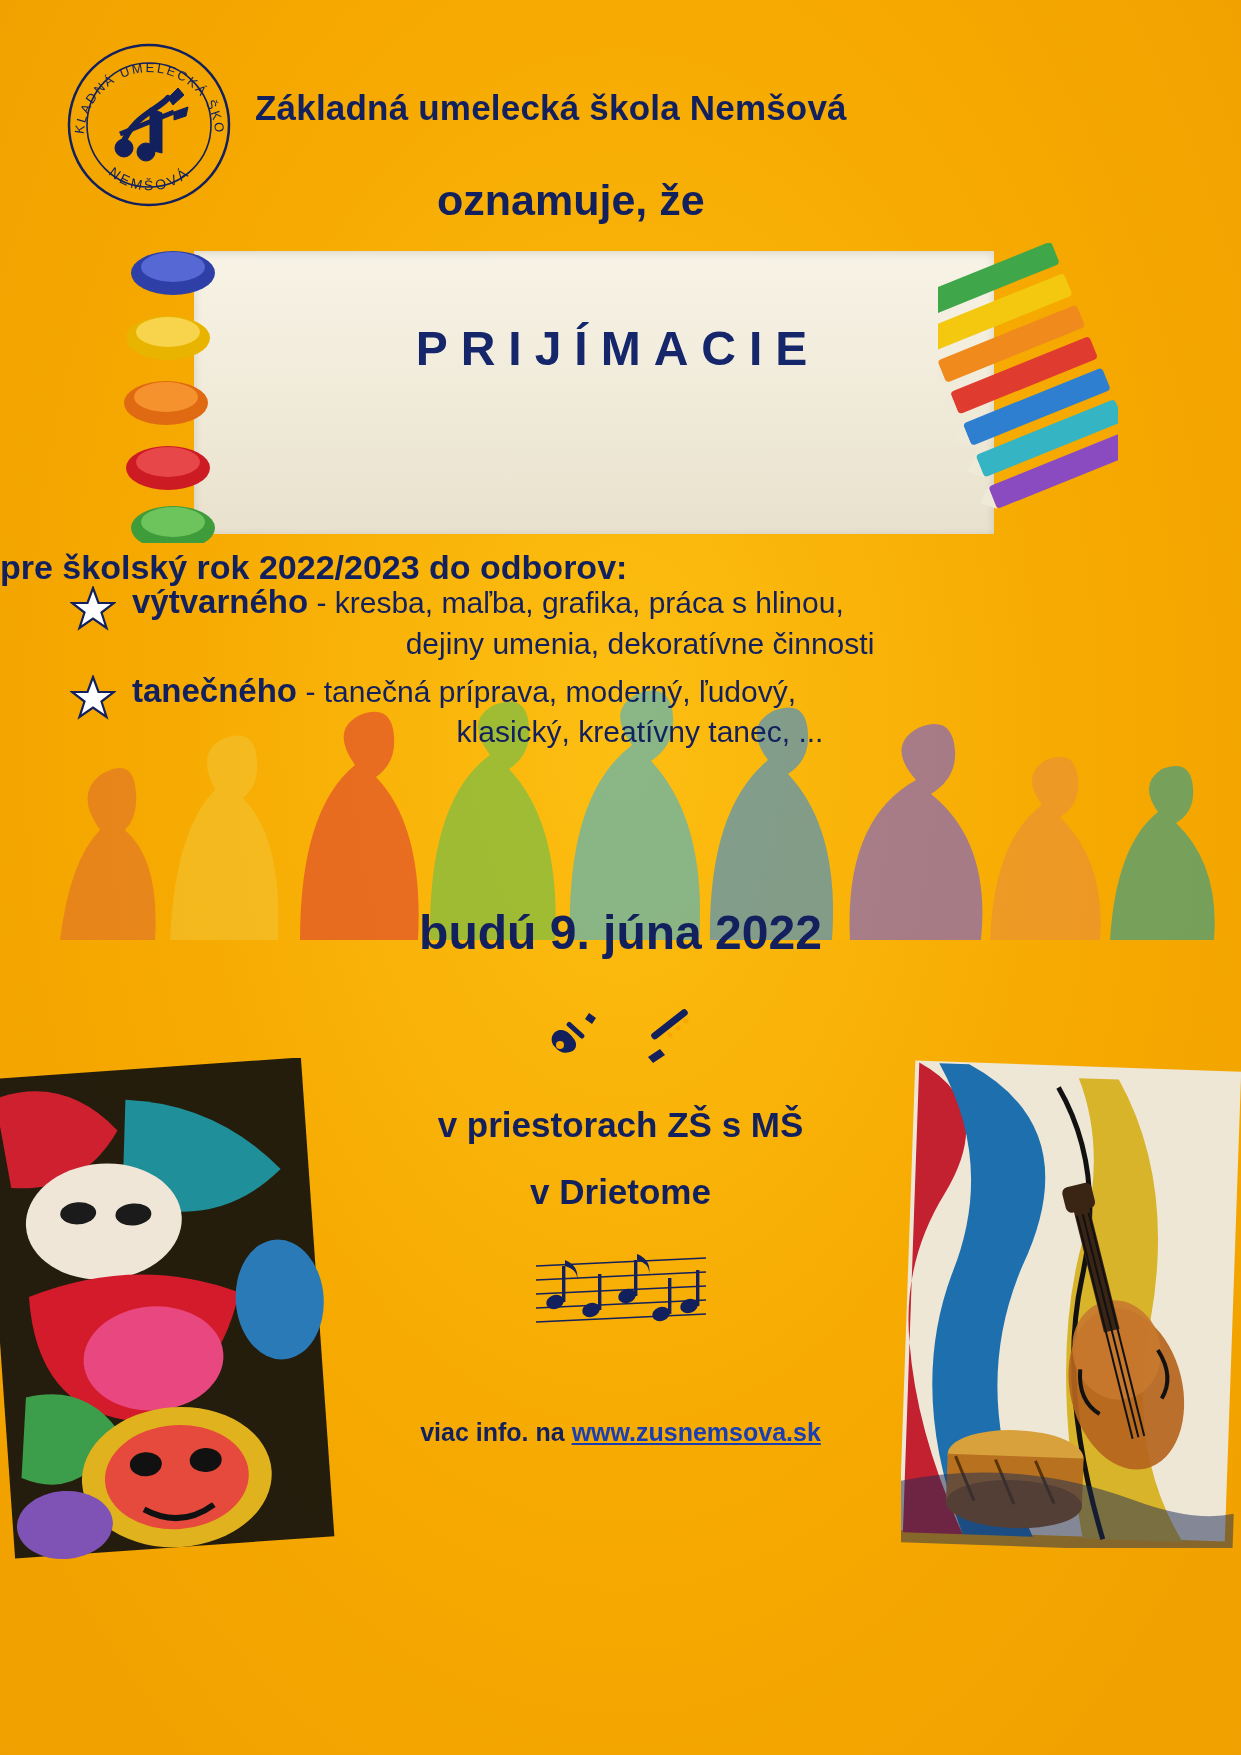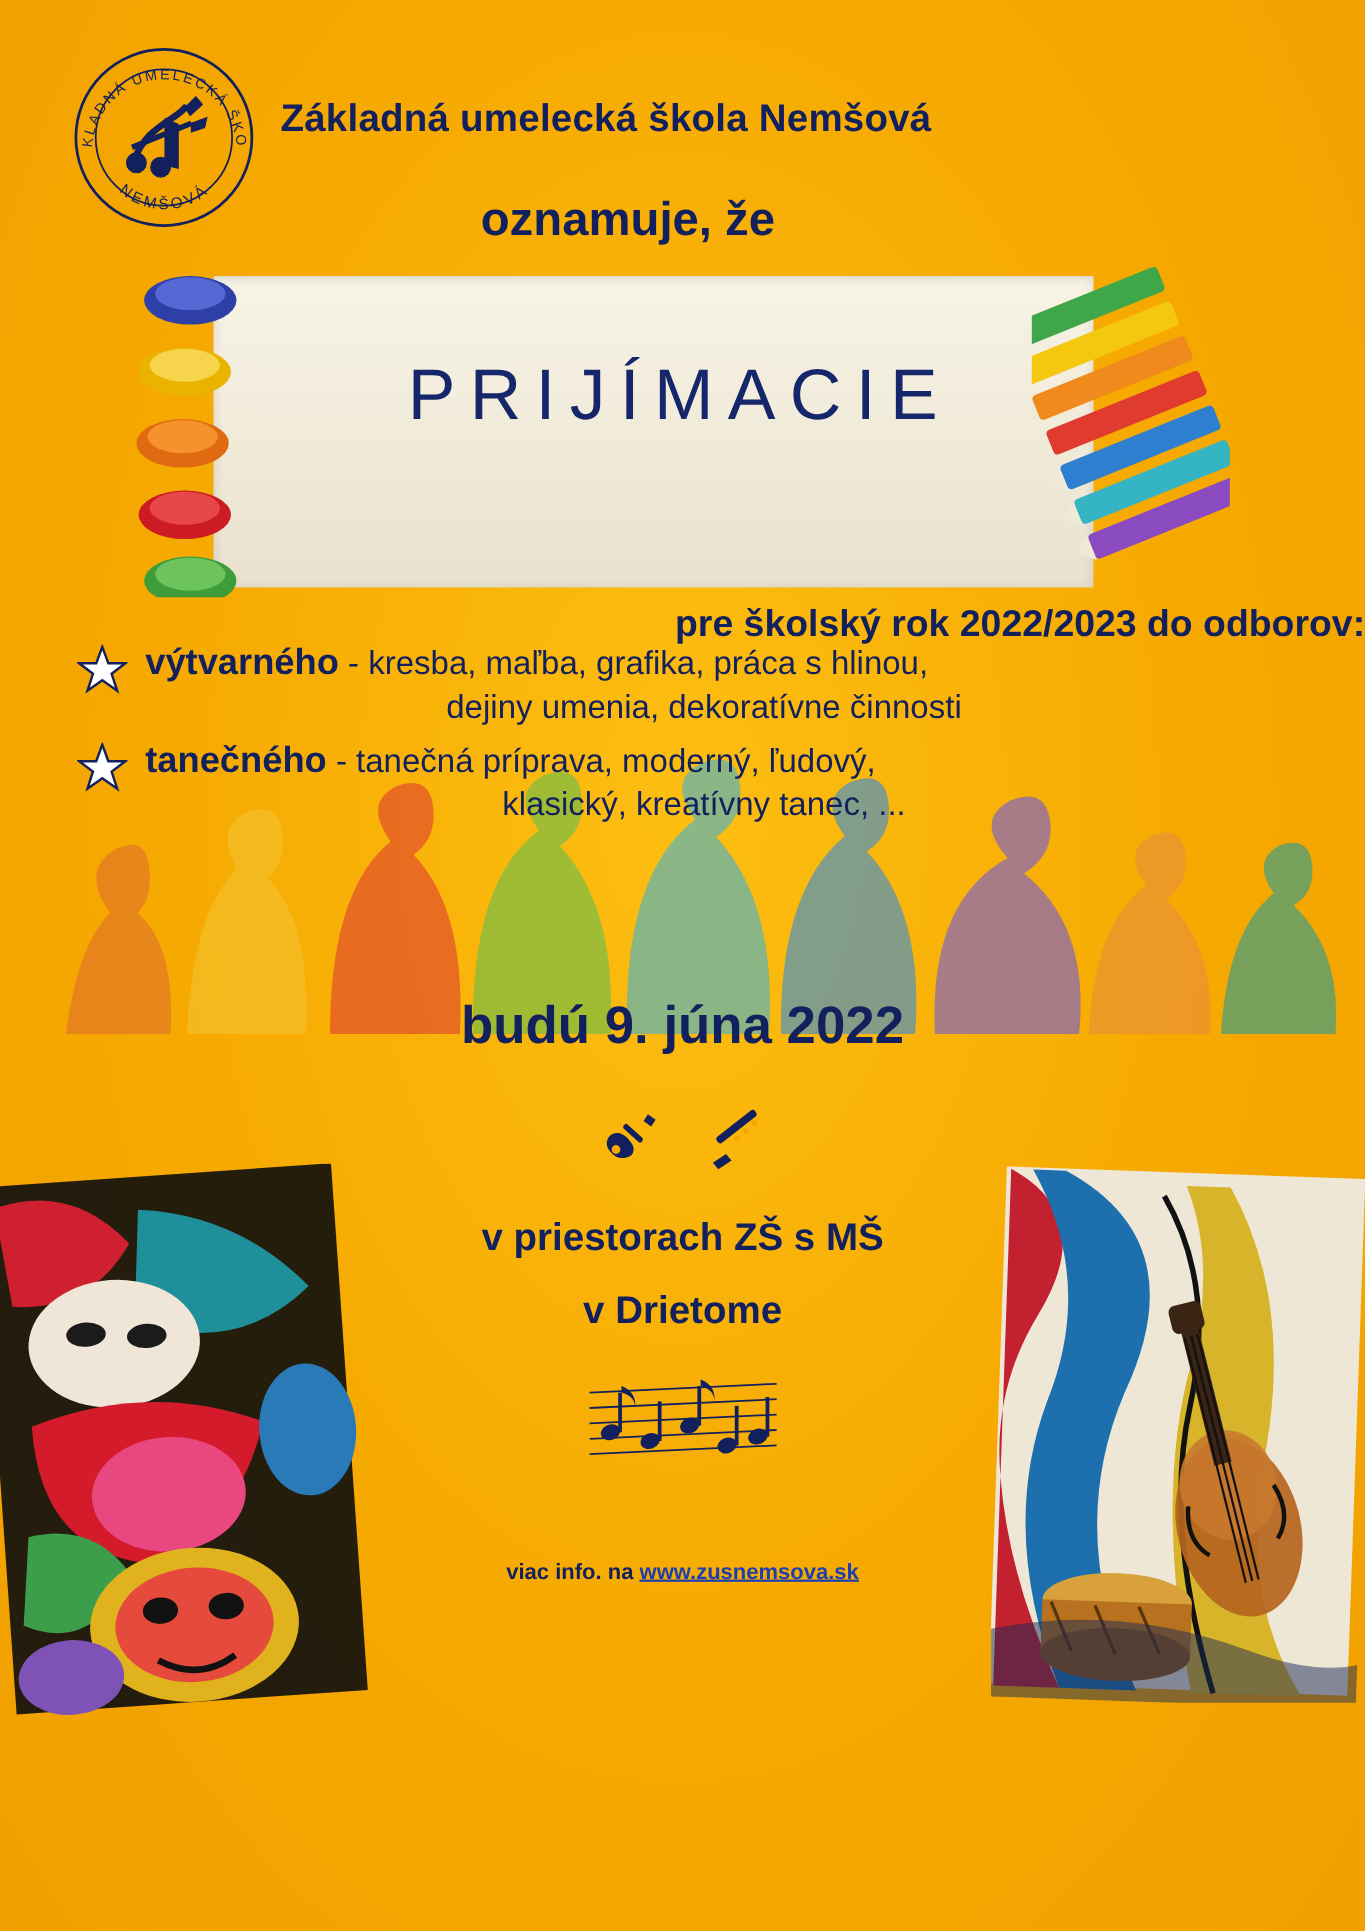--- a/index.html
+++ b/index.html
@@ -85,32 +85,32 @@
     right: 0;
     top: 0;
     width: 180px;
     height: 300px;
   }
   .title-1, .title-2 {
     position: absolute;
     width: 100%;
     text-align: center;
     color: #16266b;
-    font-weight: normal;
-    font-size: 65px;
+    font-weight: bold;
+    font-size: 48px;
     letter-spacing: 13px;
   }
   .title-1 { top: 78px; }
   .title-2 { top: 178px; }
 
   .subtitle {
     position: absolute;
     top: 548px;
     width: 100%;
-    text-align: right;
+    text-align: left;
     font-size: 34px;
     font-weight: bold;
     color: #12205e;
   }
 
   
   .dancers {
     position: absolute;
     left: 0;
     top: 600px;
@@ -205,21 +205,21 @@
     width: 100%;
     text-align: center;
   }
   .notes svg { display: inline-block; }
 
   .footer {
     position: absolute;
     top: 1418px;
     width: 100%;
     text-align: center;
-    font-size: 20px;
+    font-size: 25px;
     font-weight: bold;
     color: #12205e;
   }
   .footer a {
     color: #1b3fb0;
     text-decoration: underline;
   }
 
   
   .masks {

